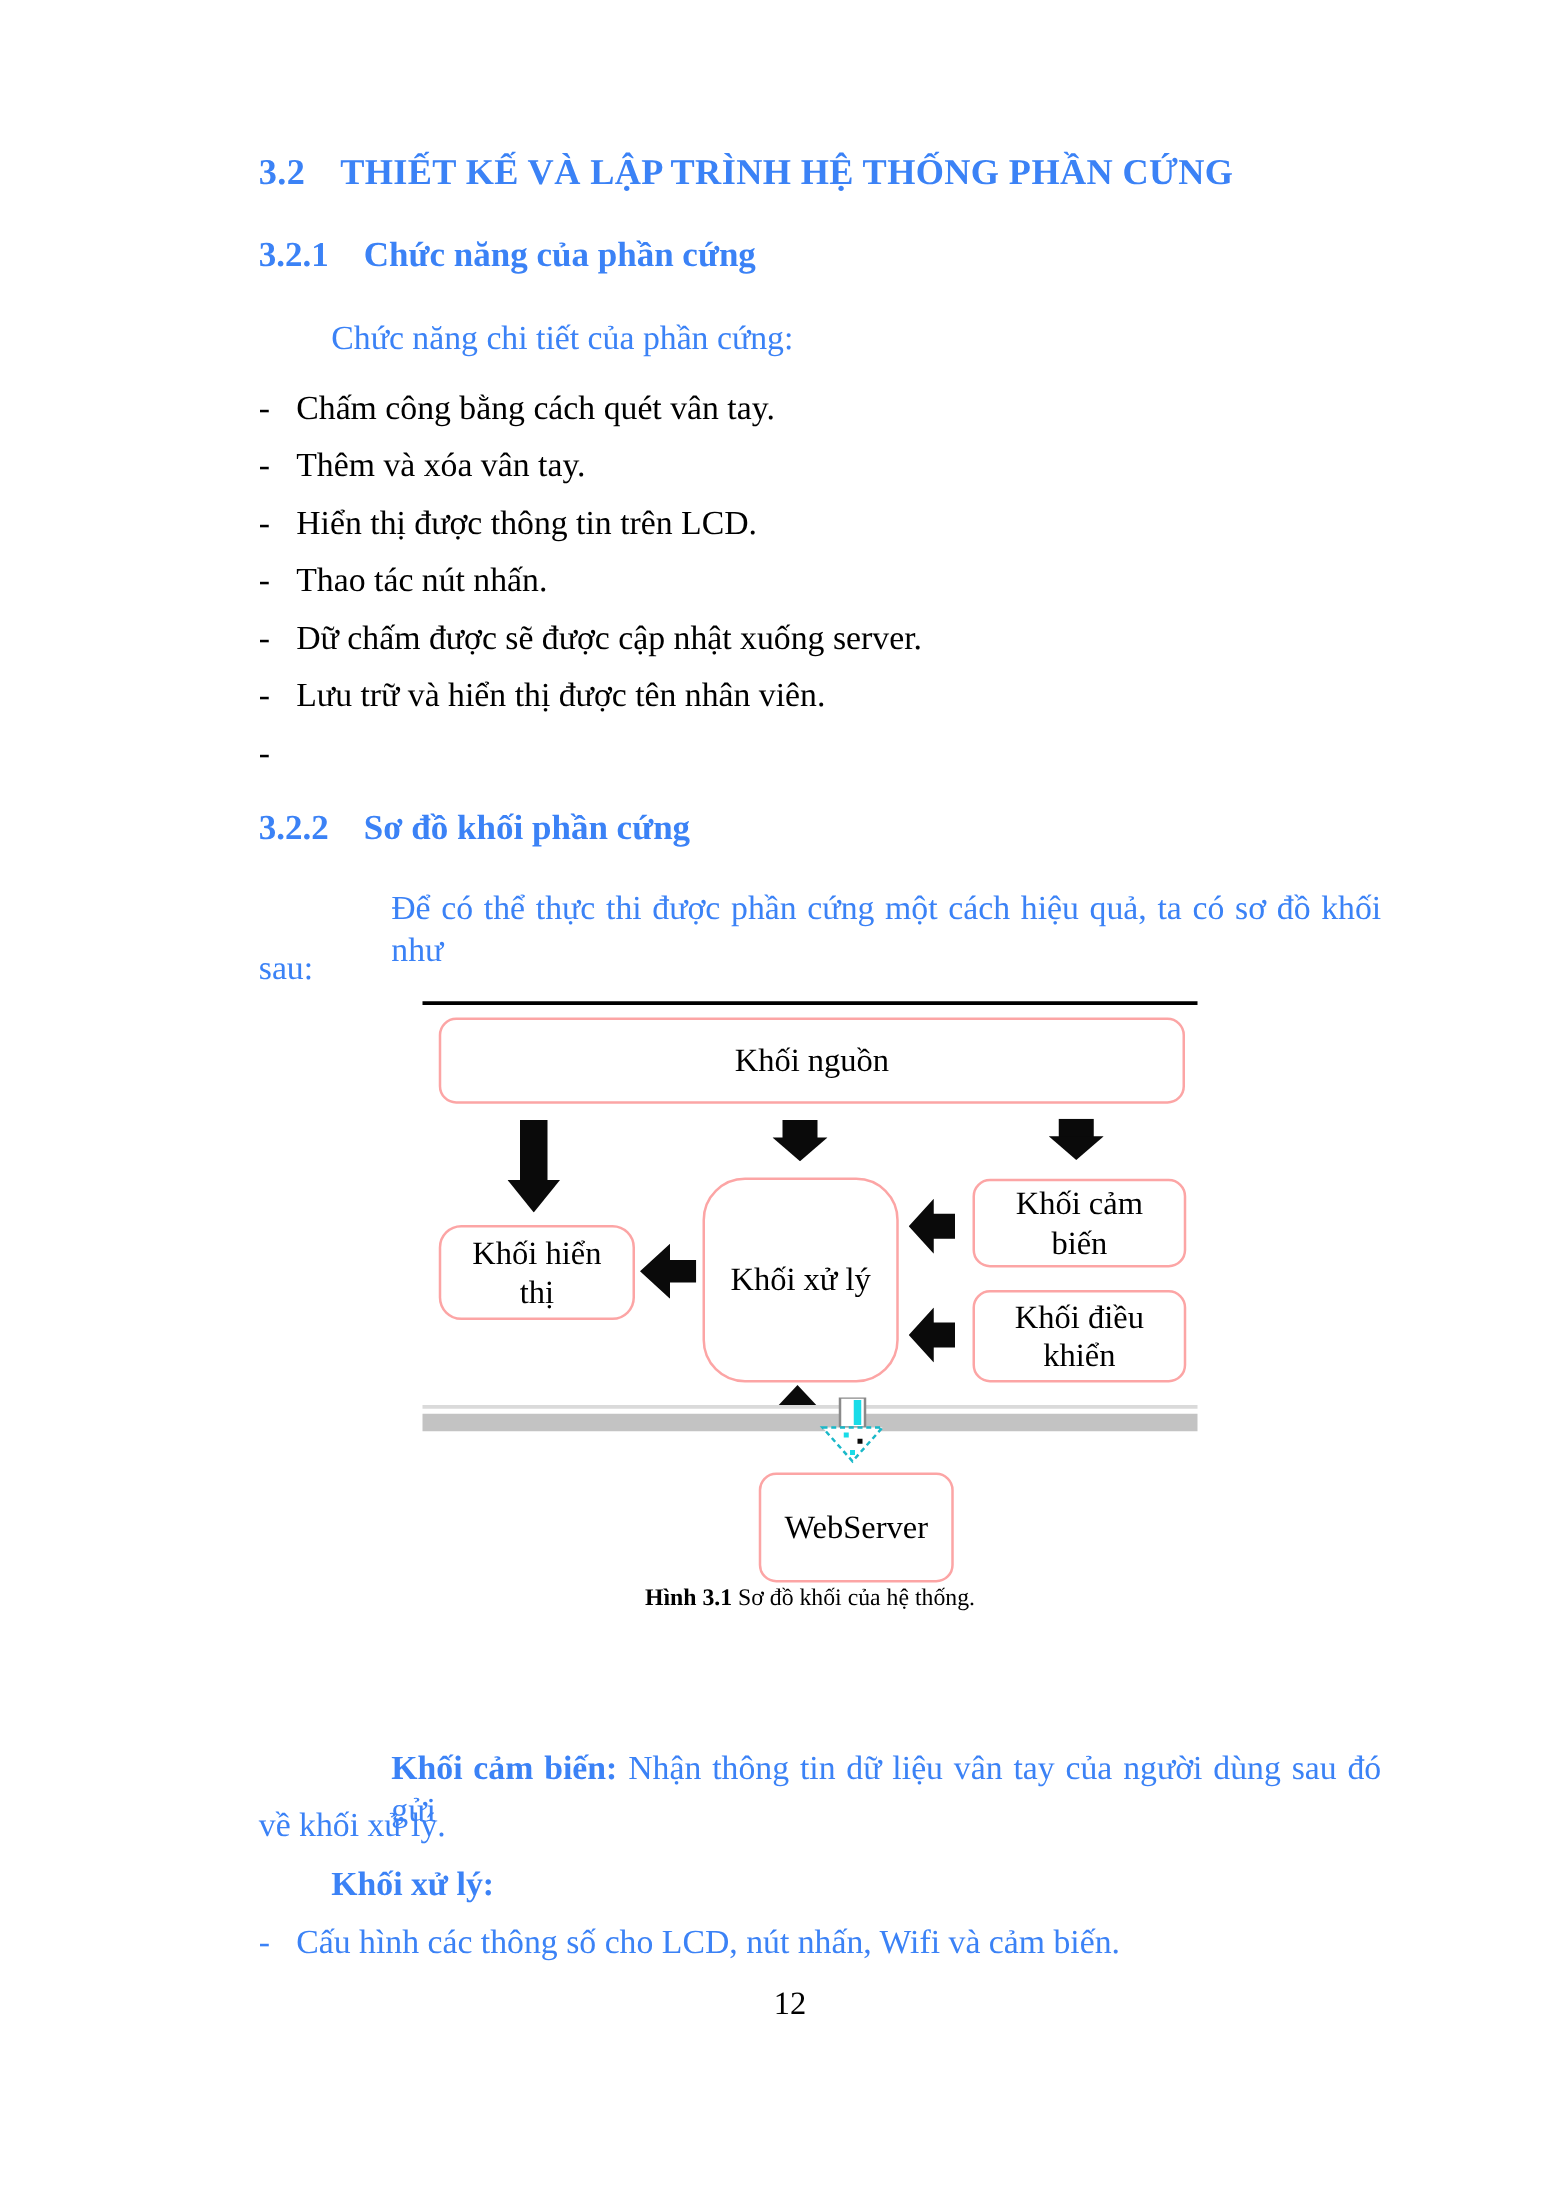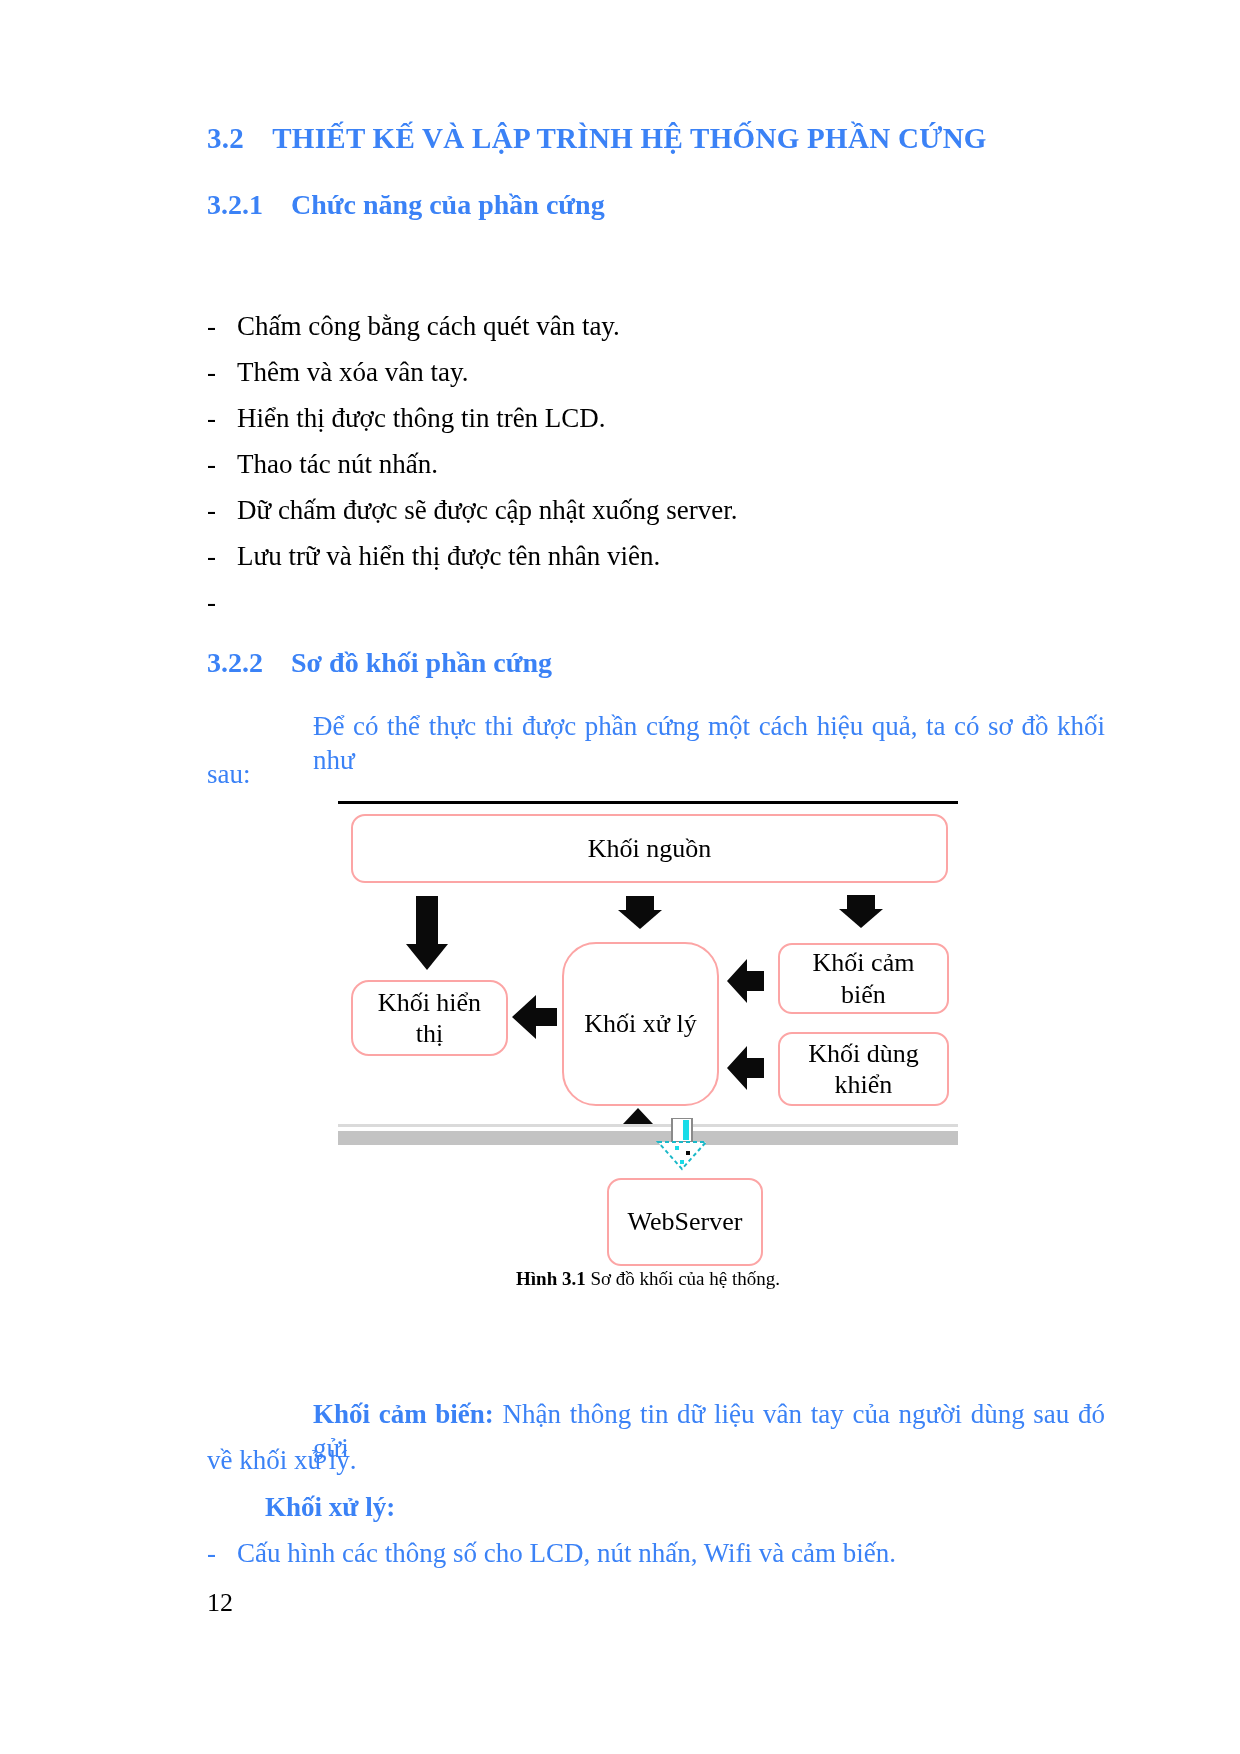--- a/index.html
+++ b/index.html
@@ -34,35 +34,36 @@
   .rule{position:absolute;background:#000;}
   .grayline{position:absolute;background:#dadada;}
   .graybar{position:absolute;background:#c3c3c3;}
   .abs{position:absolute;}
   .tri-up{
     position:absolute;width:0;height:0;
     border-left:15px solid transparent;border-right:15px solid transparent;
     border-bottom:16px solid #0a0a0a;
   }
   .caption-wrap{position:absolute;left:338px;top:1268px;width:620px;text-align:center;font-size:19px;}
-  .pagenum-wrap{position:absolute;left:207px;top:1588px;width:850px;font-size:26px;}
+  .pagenum-wrap{position:absolute;left:207px;top:1588px;width:850px;text-align:center;font-size:26px;}
 </style>
 </head>
 <body>
 
 <div id="page">
 
   <div class="line h1 nw" style="left:207px;top:120px;">
     <span class="hnum">3.2</span><span class="hgap"></span><span>THIẾT KẾ VÀ LẬP TRÌNH HỆ THỐNG PHẦN CỨNG</span>
   </div>
 
   <div class="line h2 nw" style="left:207px;top:187px;">
     <span class="hnum">3.2.1</span><span class="hgap"></span><span>Chức năng của phần cứng</span>
   </div>
 
+  <div class="line nw" style="left:265px;top:254px;">Chức năng chi tiết của phần cứng:</div>
 
   <ul class="funcs">
     <li>
         <span class="dash">-</span>
         <span>Chấm công bằng cách quét vân tay.</span>
       </li>
     <li>
         <span class="dash">-</span>
         <span>Thêm và xóa vân tay.</span>
       </li>
@@ -121,21 +122,21 @@
 
     <div class="box" style="left:351px;top:980px;width:157px;height:76px;border-radius:18px;">
       <span>Khối hiển thị</span>
     </div>
 
     <div class="box" style="left:778px;top:943px;width:171px;height:71px;">
       <span>Khối cảm biến</span>
     </div>
 
     <div class="box" style="left:778px;top:1032px;width:171px;height:74px;">
-      <span>Khối dùng khiển</span>
+      <span>Khối điều khiển</span>
     </div>
 
     <svg class="abs" style="left:512px;top:995px;" width="45" height="44" viewBox="0 0 45 44">
       <polygon points="0,22 24,0 24,13 45,13 45,31 24,31 24,44" fill="#0a0a0a"></polygon>
     </svg>
     <svg class="abs" style="left:727px;top:959px;" width="37" height="44" viewBox="0 0 37 44">
       <polygon points="0,22 20,0 20,12 37,12 37,32 20,32 20,44" fill="#0a0a0a"></polygon>
     </svg>
     <svg class="abs" style="left:727px;top:1046px;" width="37" height="44" viewBox="0 0 37 44">
       <polygon points="0,22 20,0 20,12 37,12 37,32 20,32 20,44" fill="#0a0a0a"></polygon>

